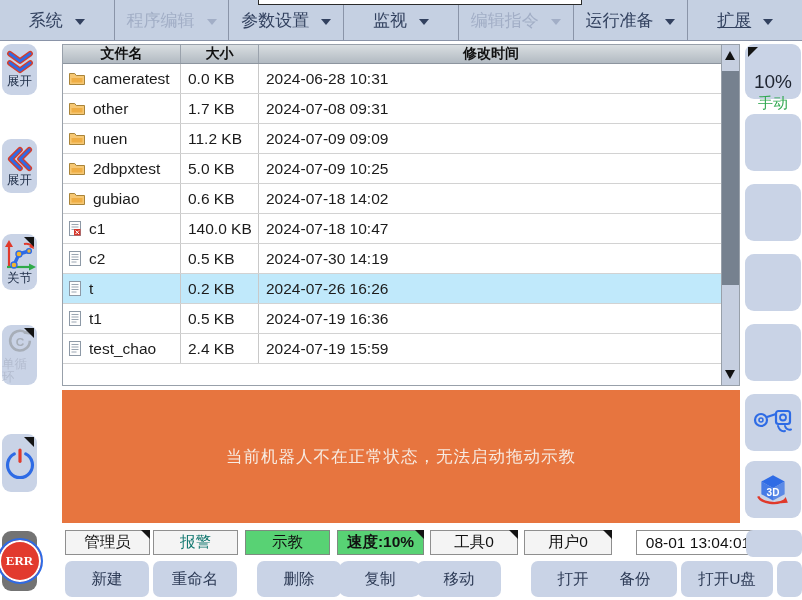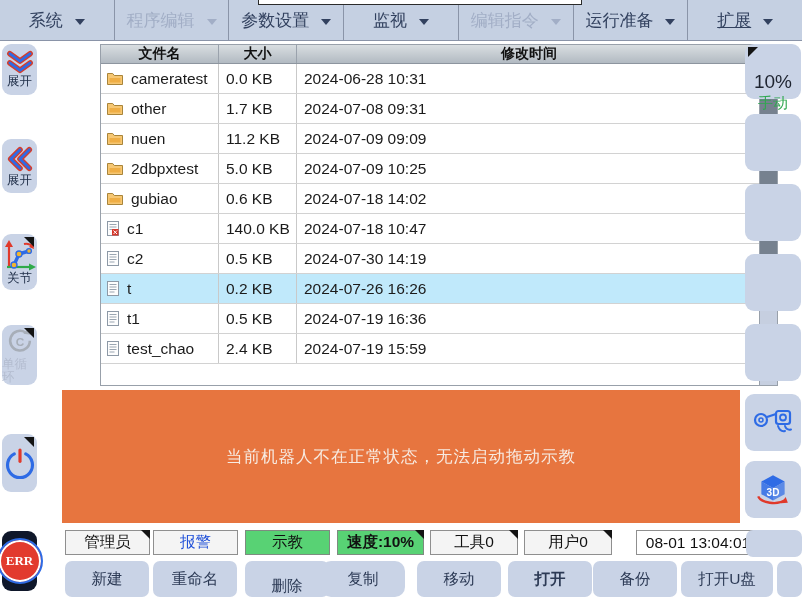--- a/index.html
+++ b/index.html
@@ -23,21 +23,21 @@
             display:flex;flex-direction:column;align-items:center;justify-content:center;gap:1px;}
   .side-label{font-size:12.5px;color:#1c2b45;line-height:1.1;}
   .side-btn.disabled .side-label{color:#b3bccf;}
   .flag-r{position:absolute;top:3px;right:3px;width:0;height:0;
           border-top:10px solid #141414;border-left:10px solid transparent;}
   .flag-l{position:absolute;top:3px;left:3px;width:0;height:0;
           border-top:10px solid #141414;border-right:10px solid transparent;}
 
   
   .ftable{position:absolute;left:62px;top:44px;width:678px;height:342px;background:#fff;
-          border:1px solid #98a0aa;box-sizing:border-box;overflow:hidden;margin-left:38px;}
+          border:1px solid #98a0aa;box-sizing:border-box;overflow:hidden;}
   .thead{display:flex;height:19px;background:linear-gradient(#d9dee1,#b2bac2);
          border-bottom:1px solid #8d959f;box-sizing:border-box;width:660px;}
   .th{font-size:14px;font-weight:bold;color:#111;display:flex;align-items:center;justify-content:center;
       border-right:1px solid #9aa2ac;box-sizing:border-box;}
   .th.c-name{width:118px;}.th.c-size{width:78px;}.th.c-time{width:464px;border-right:none;}
   .trow{display:flex;height:30px;border-bottom:1px solid #d2d2d2;box-sizing:border-box;width:660px;background:#fff;}
   .trow.selected{background:#c0e9fb;}
   .cell{font-size:15.5px;color:#1b1b1b;display:flex;align-items:center;
         border-right:1px solid #c9c9c9;box-sizing:border-box;overflow:hidden;}
   .cell.c-name{width:118px;padding-left:6px;gap:8px;}
@@ -55,21 +55,21 @@
 
   
   .message{position:absolute;left:62px;top:390px;width:678px;height:133px;background:#e7753f;
            display:flex;align-items:center;justify-content:center;font-size:16.5px;color:#f7ebe2;letter-spacing:1px;}
 
   
   .sseg{position:absolute;top:530px;height:25px;border:1px solid #8f8f8f;background:#f4f4f4;
         box-sizing:border-box;display:flex;align-items:center;justify-content:center;font-size:15.5px;color:#111;}
   .sseg .flag-r{top:-1px;right:-1px;border-top-width:9px;border-left-width:9px;}
   .sseg.green{background:#58d274;border-color:#7e8b80;}
-  .sseg.alarm{color:#1d4ed8;}
+  .sseg.alarm{color:#0f766e;}
   .sseg.time{background:#fff;margin-left:20px;}
   .sseg.stub{background:#c9d3e6;border:none;border-radius:7px;height:27px;}
 
   
   .bbtn{position:absolute;top:561px;width:84px;height:36px;background:#c9d3e6;border-radius:7px;
         display:flex;align-items:center;justify-content:center;font-size:15.5px;color:#2c3a55;}
   .bstub{position:absolute;top:561px;left:777px;width:25px;height:36px;background:#c9d3e6;border-radius:7px;}
 
   
   .err-circle{width:42px;height:42px;border-radius:50%;background:#e23a2e;border:2.5px solid #2e6be5;
@@ -163,21 +163,21 @@
   </div>
 
   <div class="side-btn" style="left:2px;top:434px;height:58px;">
     <span class="flag-r"></span>
     <svg width="34" height="34" viewBox="0 0 30 30">
       <path d="M10 7 a11 11 0 1 0 10 0" stroke="#2e6be5" stroke-width="2.8" fill="none" stroke-linecap="round"></path>
       <path d="M15 3.5 v10" stroke="#e0392b" stroke-width="2.8" stroke-linecap="round"></path>
     </svg>
   </div>
 
-  <div class="side-btn" style="left:2px;top:531px;height:60px;background:#0f172a;">
+  <div class="side-btn" style="left:2px;top:531px;height:60px;background:#737373;">
     <div class="err-circle">
       <span>ERR</span>
     </div>
   </div>
 
   <div class="ftable">
     <div class="thead">
       <div class="th c-name">文件名</div>
       <div class="th c-size">大小</div>
       <div class="th c-time">修改时间</div>
@@ -385,30 +385,30 @@
     <span>08-01 13:04:01</span>
   </div>
   <div class="sseg stub" style="left:746px;width:56px;"></div>
 
   <div class="bbtn" style="left:65px;">
       <span>新建</span>
     </div>
   <div class="bbtn" style="left:153px;">
       <span>重命名</span>
     </div>
-  <div class="bbtn" style="left:245px;align-items:flex-end;">
+  <div class="bbtn" style="left:257px;">
       <span>删除</span>
     </div>
-  <div class="bbtn" style="left:321px;border-radius:10px;">
+  <div class="bbtn" style="left:338px;border-radius:10px;">
       <span>复制</span>
     </div>
   <div class="bbtn" style="left:417px;">
       <span>移动</span>
     </div>
-  <div class="bbtn" style="left:508px;font-weight:bold;">
+  <div class="bbtn" style="left:531px;">
       <span>打开</span>
     </div>
   <div class="bbtn" style="left:593px;">
       <span>备份</span>
     </div>
   <div class="bbtn" style="left:681px;width:92px;">
       <span>打开U盘</span>
     </div>
   <div class="bstub"></div>
 

